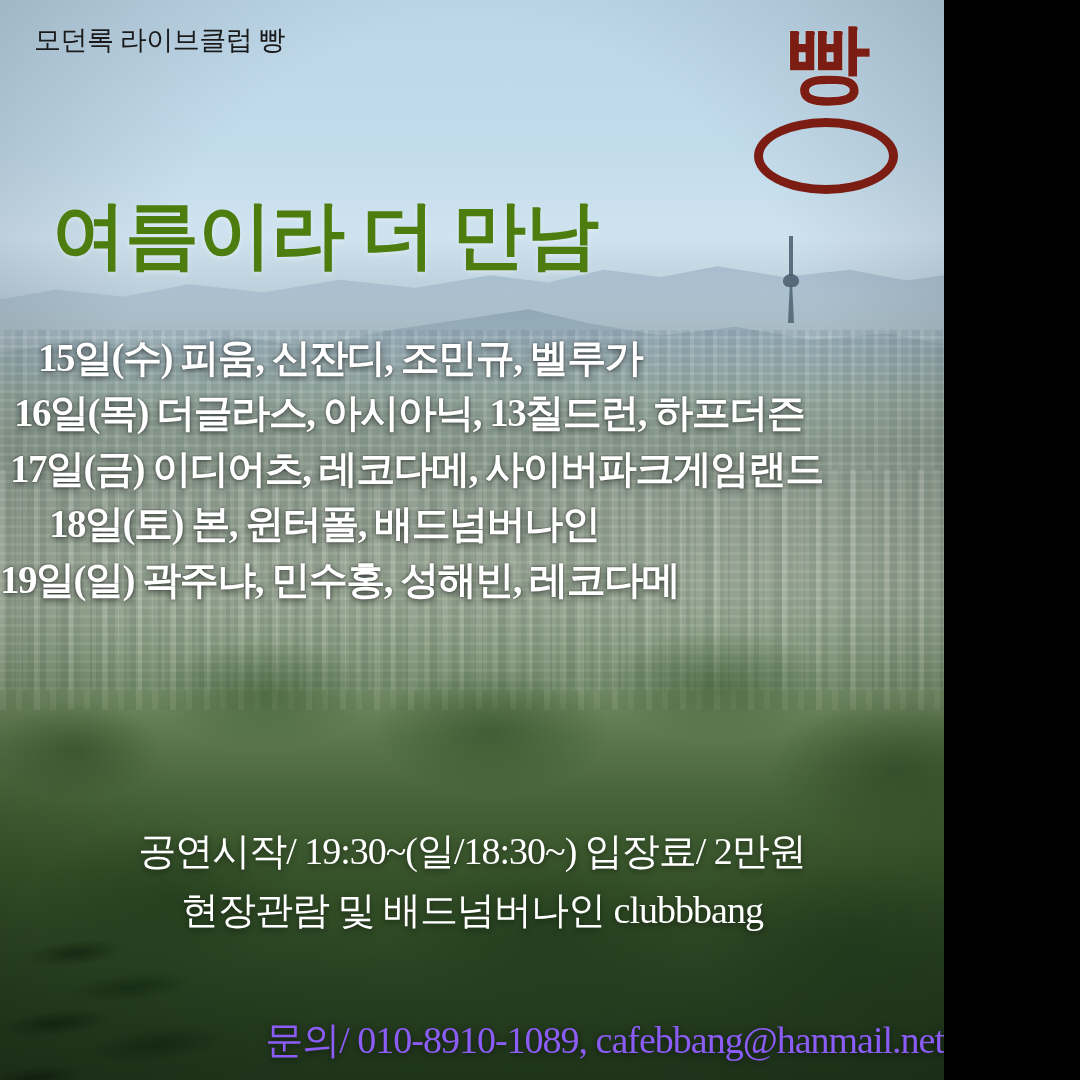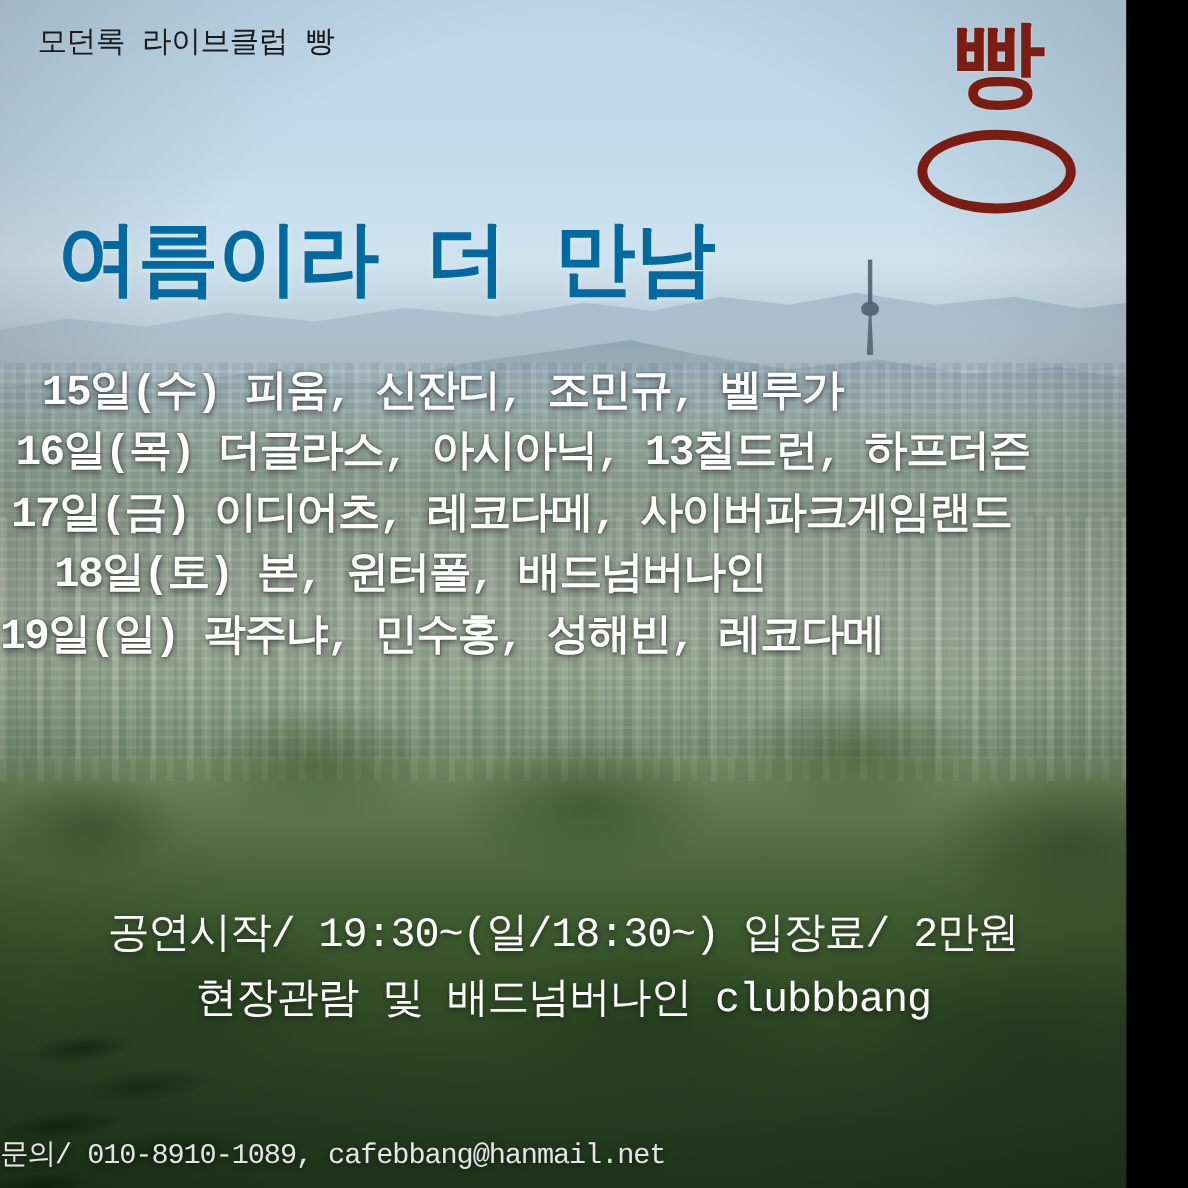--- a/index.html
+++ b/index.html
@@ -3,24 +3,24 @@
 <meta charset="utf-8">
 <title>ModernRock LiveClub BBang Poster</title>
 <style>
   html, body {
     margin: 0;
     padding: 0;
     background: #000;
   }
   .poster {
     position: relative;
-    width: 1024px;
+    width: 944px;
     height: 1080px;
     overflow: hidden;
-    font-family: Liberation Mono, monospace;
+    font-family: Liberation Serif, serif;
     user-select: none;
   }
 
   
   .bg {
     position: absolute;
     inset: 0;
     background:
       
       linear-gradient(to bottom,
@@ -190,21 +190,21 @@
     border: 9px solid #7b1d12;
     border-radius: 50%;
   }
 
   .title {
     position: absolute;
     left: 52px;
     top: 186px;
     font-size: 74px;
     font-weight: 700;
-    color: #0369a1;
+    color: #4d7c0f;
     letter-spacing: -1px;
     text-shadow: 0 2px 5px rgba(255,255,255,.35);
   }
 
   .lineup {
     position: absolute;
     left: 0; right: 0;
     top: 330px;
     color: #ffffff;
     text-shadow: 0 2px 6px rgba(0,0,0,.55), 0 0 2px rgba(0,0,0,.5);
@@ -234,25 +234,25 @@
     font-size: 38px;
     font-weight: 500;
     letter-spacing: -1px;
     line-height: 1.55;
   }
 
   .contact {
     position: absolute;
     left: 0; right: 0;
     bottom: 14px;
-    text-align: left;
-    font-size: 26px;
+    text-align: right;
+    font-size: 38px;
     font-weight: 500;
     letter-spacing: -1px;
-    color: #e5e5e5;
+    color: #8b5cf6;
     text-shadow: 0 2px 6px rgba(0,0,0,.55);
   }
 </style>
 </head>
 <body>
 
 <div class="poster">
 
   <div class="bg">
     <div class="ridge r1"></div>

